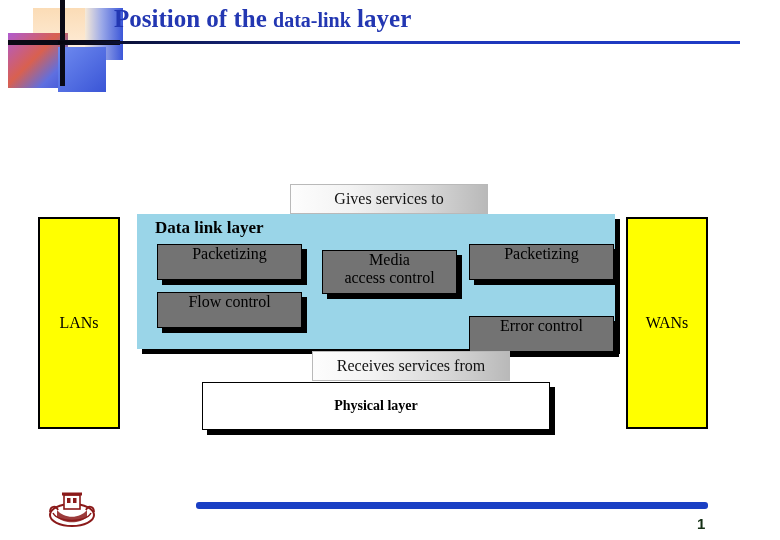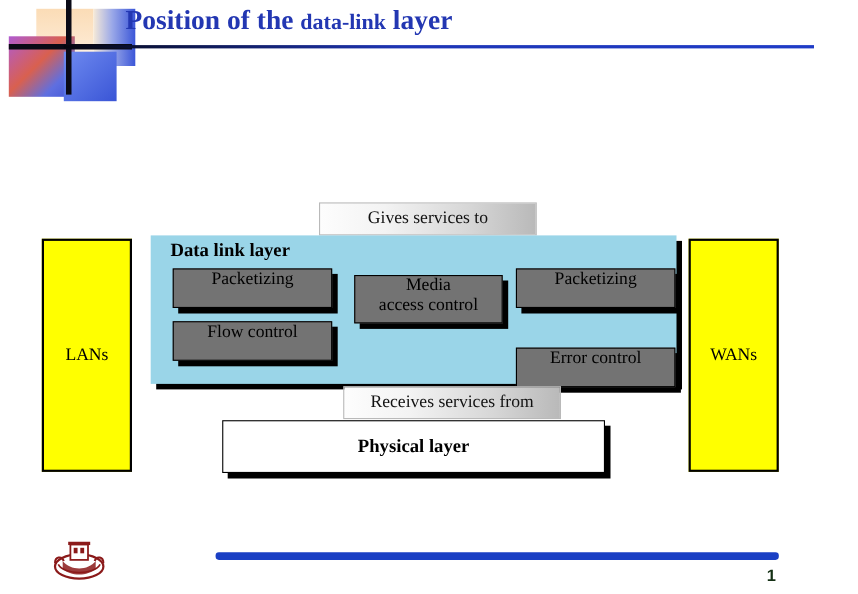--- a/index.html
+++ b/index.html
@@ -78,21 +78,21 @@
     color: #000000;
     line-height: 1.12;
   }
 
   #box-network-layer {
     left: 202px; top: 134px; width: 348px; height: 50px;
     font-weight: bold; font-size: 17px;
   }
   #box-physical-layer {
     left: 202px; top: 382px; width: 348px; height: 48px;
-    font-weight: bold; font-size: 17px;
+    font-weight: bold; font-size: 14px;
   }
 
   .grad-box {
     position: absolute;
     box-sizing: border-box;
     border: 1px solid #b9b9b9;
     background: linear-gradient(to right, #fdfdfd 0%, #f3f3f3 30%, #d6d6d6 70%, #b9b9b9 100%);
     display: flex;
     align-items: center;
     justify-content: center;

